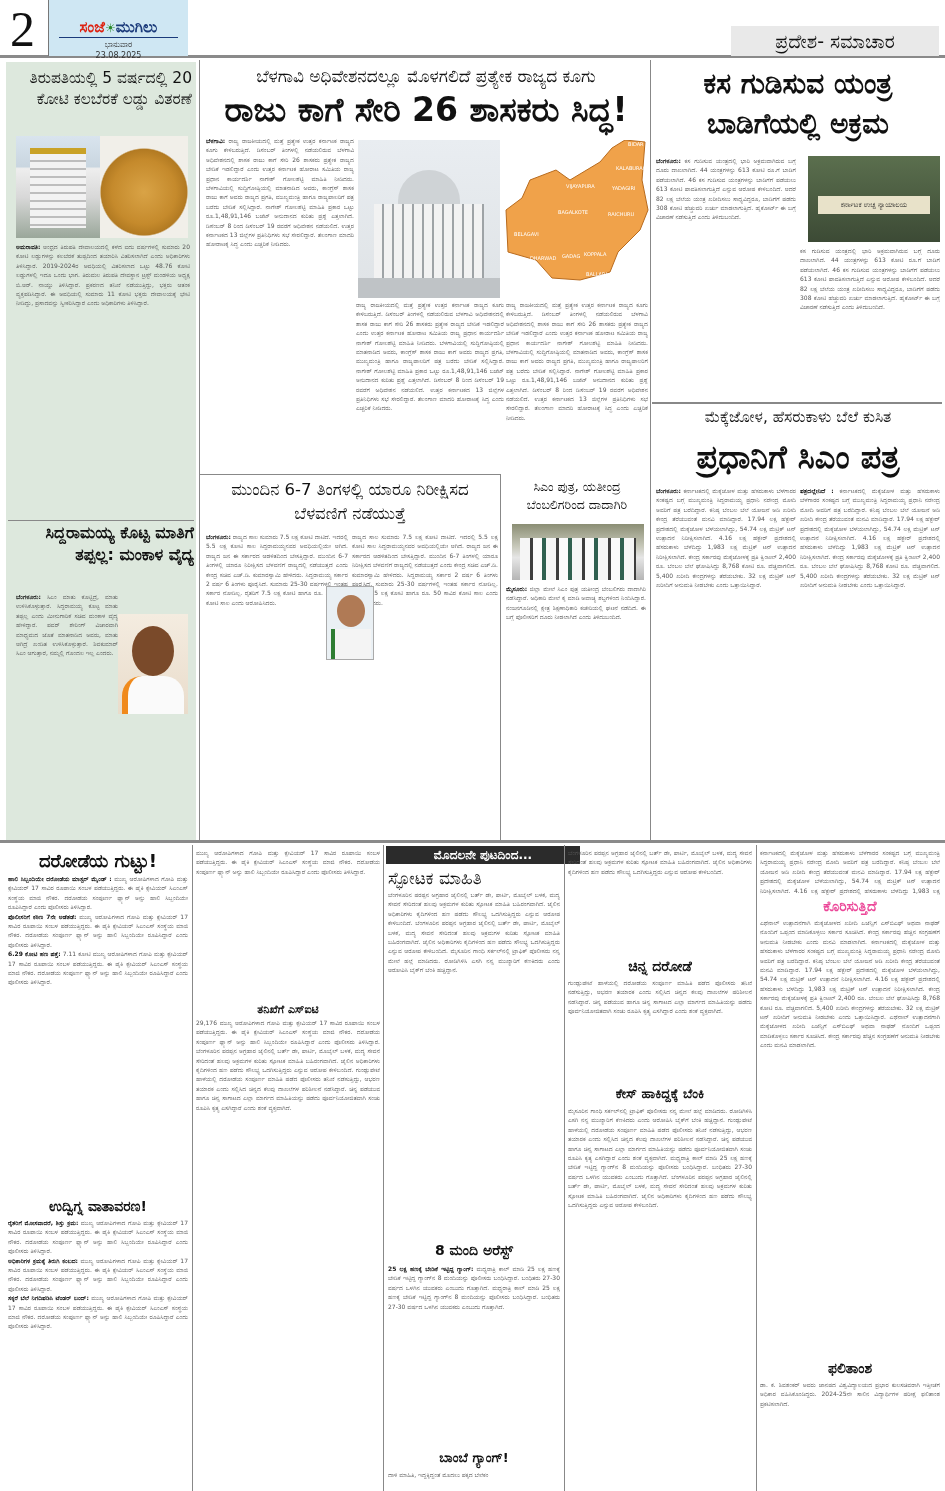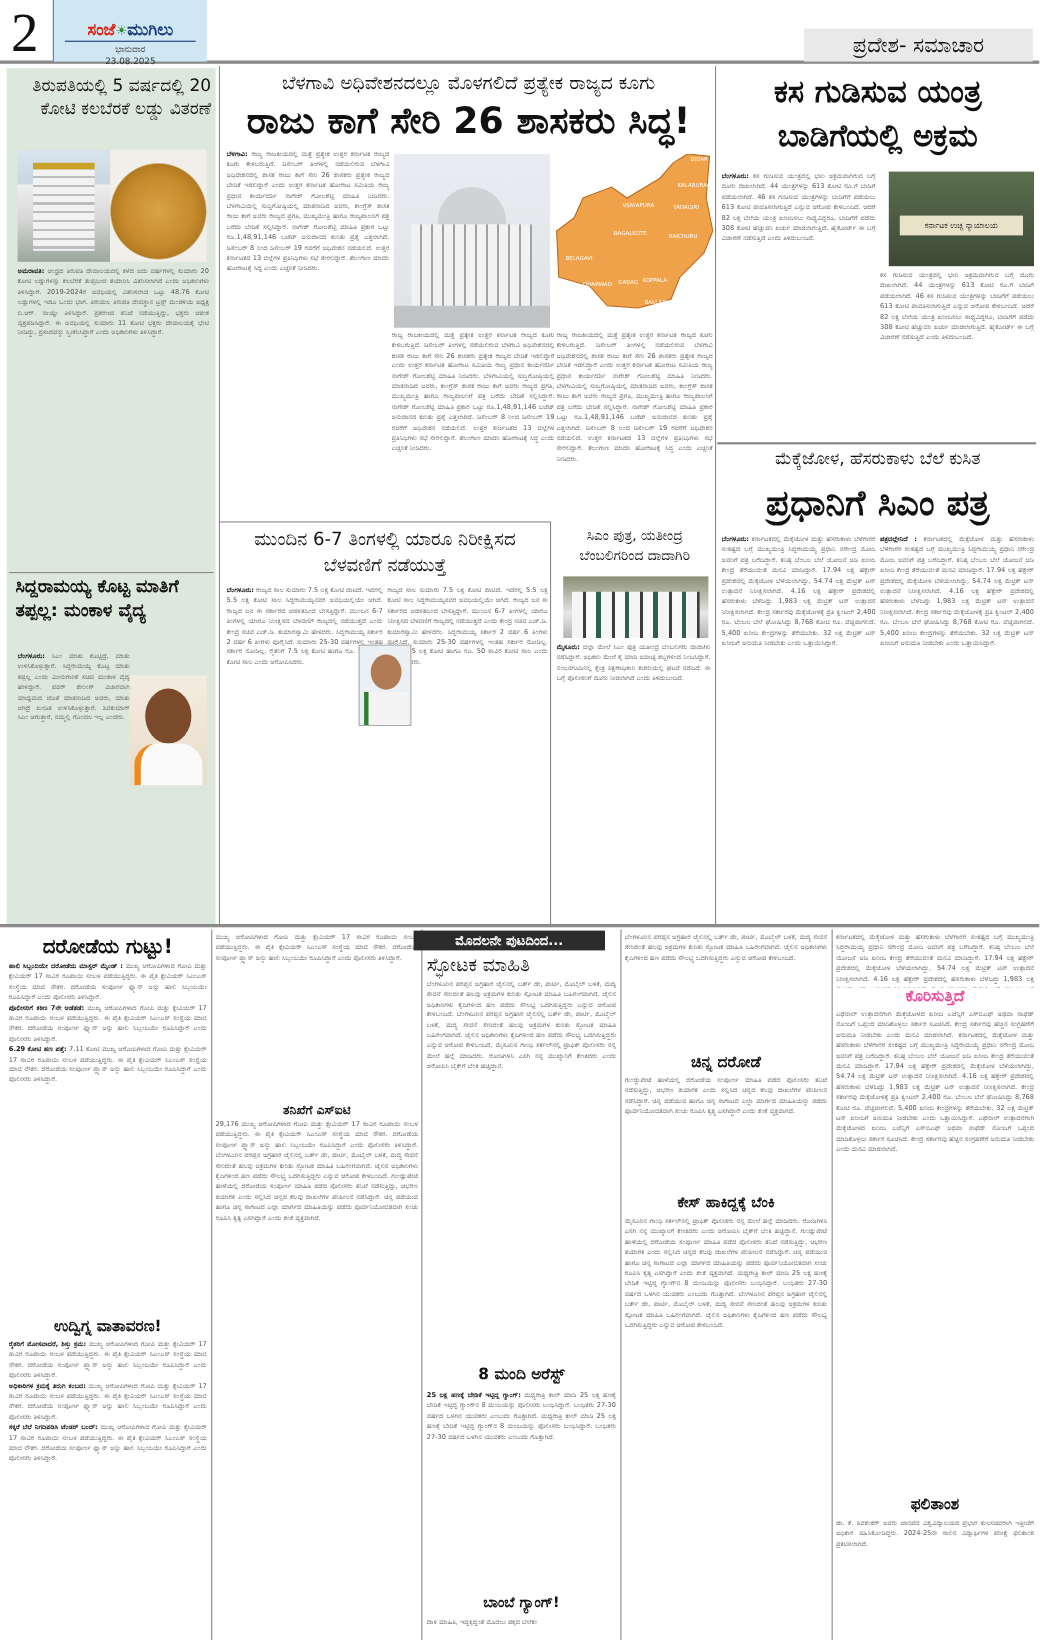--- a/index.html
+++ b/index.html
@@ -10,21 +10,21 @@
 .mast{left:48px;top:0;width:140px;height:56px;background:#cfe7f3;border-left:1px solid #777;text-align:center}
 .mast .logo{font-size:15px;font-weight:bold;margin-top:18px}
 .mast .logo .a{color:#d21}
 .mast .logo .b{color:#1a3a7a}
 .mast .day,.mast .date{font-size:8px;color:#333;line-height:11px}
 .section{right:6px;top:26px;width:208px;height:30px;background:#e9e9e9;font-size:19px;text-align:center;line-height:30px;color:#111}
 .textblock{font-size:6px;line-height:9.4px;color:#555;text-align:justify;overflow:hidden}
 .textblock .lead{font-weight:bold;color:#111}
 .col-left{left:6px;top:62px;width:190px;height:778px;background:#dde8dd}
 .h-left1{left:14px;top:68px;width:178px;font-size:15.5px;line-height:21px;text-align:right;color:#111}
-.h-left2{left:14px;top:522px;width:180px;font-size:16px;line-height:22px;text-align:left;color:#111;font-weight:bold}
+.h-left2{left:14px;top:522px;width:180px;font-size:16px;line-height:22px;text-align:right;color:#111;font-weight:bold}
 .divv{background:#888}
 .h-kicker{font-size:17px;color:#111;text-align:center}
 .h-big{font-weight:bold;color:#111;text-align:center;letter-spacing:0}
 .photo{overflow:hidden}
 .hline{height:1px;background:#888}
 .banner{background:#2b2b2b;color:#fff;font-size:12px;text-align:center;font-weight:bold}
 </style>
 </head>
 <body>
 
@@ -169,21 +169,21 @@
 <div class="abs" style="left:196px;top:1003px;width:184px;font-size:11px;text-align:center;font-weight:bold;color:#111">ತನಿಖೆಗೆ ಎಸ್‌ಐಟಿ</div>
 <div class="abs textblock" style="left:196px;top:1018px;width:184px;height:470px">
   <span>29,176</span>
   <span>ಮುಖ್ಯ ಆರೋಪಿಗಳಾದ ಗೋಪಿ ಮತ್ತು ಕ್ಸೇವಿಯರ್ 17 ಸಾವಿರ ರೂಪಾಯಿ ಸಂಬಳ ಪಡೆಯುತ್ತಿದ್ದರು. ಈ ಪೈಕಿ ಕ್ಸೇವಿಯರ್ ಸಿಎಂಎಸ್ ಸಂಸ್ಥೆಯ ಮಾಜಿ ನೌಕರ. ದರೋಡೆಯ ಸಂಪೂರ್ಣ ಪ್ಲ್ಯಾನ್ ಅನ್ನು ಹಾಲಿ ಸಿಬ್ಬಂದಿಯೇ ರೂಪಿಸಿದ್ದಾರೆ ಎಂದು ಪೊಲೀಸರು ತಿಳಿಸಿದ್ದಾರೆ.</span>
   <span>ಬೆಂಗಳೂರಿನ ಪರಪ್ಪನ ಅಗ್ರಹಾರ ಜೈಲಿನಲ್ಲಿ ಬರ್ತ್ ಡೇ, ಪಾರ್ಟಿ, ಮೊಬೈಲ್ ಬಳಕೆ, ಮದ್ಯ ಸೇವನೆ ಸೇರಿದಂತೆ ಹಲವು ಅಕ್ರಮಗಳ ಕುರಿತು ಸ್ಫೋಟಕ ಮಾಹಿತಿ ಬಹಿರಂಗವಾಗಿದೆ. ಜೈಲಿನ ಅಧಿಕಾರಿಗಳು ಕೈದಿಗಳಿಂದ ಹಣ ಪಡೆದು ಸೌಲಭ್ಯ ಒದಗಿಸುತ್ತಿದ್ದರು ಎನ್ನುವ ಆರೋಪ ಕೇಳಿಬಂದಿದೆ.</span>
   <span>ಗುಂಡ್ಲುಪೇಟೆ ಹಾಳೆಯಲ್ಲಿ ದರೋಡೆಯ ಸಂಪೂರ್ಣ ಮಾಹಿತಿ ಪಡೆದ ಪೊಲೀಸರು ತನಿಖೆ ನಡೆಸುತ್ತಿದ್ದು, ಆಭರಣ ತಯಾರಕ ಎಂದು ಸಲ್ಲಿಸಿದ ಚಿನ್ನದ ಕೆಲವು ದಾಖಲೆಗಳ ಪರಿಶೀಲನೆ ನಡೆಸಿದ್ದಾರೆ. ಚಿನ್ನ ಪಡೆಯುವ ಹಾಗೂ ಚಿನ್ನ ಸಾಗಾಟದ ಎಲ್ಲಾ ಮಾರ್ಗದ ಮಾಹಿತಿಯನ್ನು ಪಡೆದು ಪೂರ್ವನಿಯೋಜಿತವಾಗಿ ಸಂಚು ರೂಪಿಸಿ ಕೃತ್ಯ ಎಸಗಿದ್ದಾರೆ ಎಂದು ಶಂಕೆ ವ್ಯಕ್ತವಾಗಿದೆ.</span>
 </div>
 
 <div class="abs divv" style="left:383px;top:845px;width:1px;height:646px"></div>
 
-<div class="abs banner" style="left:376px;top:846px;width:174px;height:18px;line-height:18px">ಮೊದಲನೇ ಪುಟದಿಂದ...</div>
+<div class="abs banner" style="left:386px;top:846px;width:194px;height:18px;line-height:18px">ಮೊದಲನೇ ಪುಟದಿಂದ...</div>
 <div class="abs" style="left:388px;top:868px;width:172px;font-size:17px;color:#111;font-weight:normal">ಸ್ಫೋಟಕ ಮಾಹಿತಿ</div>
 <div class="abs textblock" style="left:388px;top:890px;width:172px;height:346px">
   <span>ಬೆಂಗಳೂರಿನ ಪರಪ್ಪನ ಅಗ್ರಹಾರ ಜೈಲಿನಲ್ಲಿ ಬರ್ತ್ ಡೇ, ಪಾರ್ಟಿ, ಮೊಬೈಲ್ ಬಳಕೆ, ಮದ್ಯ ಸೇವನೆ ಸೇರಿದಂತೆ ಹಲವು ಅಕ್ರಮಗಳ ಕುರಿತು ಸ್ಫೋಟಕ ಮಾಹಿತಿ ಬಹಿರಂಗವಾಗಿದೆ. ಜೈಲಿನ ಅಧಿಕಾರಿಗಳು ಕೈದಿಗಳಿಂದ ಹಣ ಪಡೆದು ಸೌಲಭ್ಯ ಒದಗಿಸುತ್ತಿದ್ದರು ಎನ್ನುವ ಆರೋಪ ಕೇಳಿಬಂದಿದೆ.</span>
   <span>ಬೆಂಗಳೂರಿನ ಪರಪ್ಪನ ಅಗ್ರಹಾರ ಜೈಲಿನಲ್ಲಿ ಬರ್ತ್ ಡೇ, ಪಾರ್ಟಿ, ಮೊಬೈಲ್ ಬಳಕೆ, ಮದ್ಯ ಸೇವನೆ ಸೇರಿದಂತೆ ಹಲವು ಅಕ್ರಮಗಳ ಕುರಿತು ಸ್ಫೋಟಕ ಮಾಹಿತಿ ಬಹಿರಂಗವಾಗಿದೆ. ಜೈಲಿನ ಅಧಿಕಾರಿಗಳು ಕೈದಿಗಳಿಂದ ಹಣ ಪಡೆದು ಸೌಲಭ್ಯ ಒದಗಿಸುತ್ತಿದ್ದರು ಎನ್ನುವ ಆರೋಪ ಕೇಳಿಬಂದಿದೆ.</span>
   <span>ಮೈಸೂರಿನ ಗಾಂಧಿ ಸರ್ಕಲ್‌ನಲ್ಲಿ ಟ್ರಾಫಿಕ್ ಪೊಲೀಸರು ನನ್ನ ಮೇಲೆ ಹಲ್ಲೆ ಮಾಡಿದರು. ರೋಡಿಗಿಳಿಸಿ ಎಸಗಿ ನನ್ನ ಮುಖ್ಯಾರಿಗೆ ಕೆಣಕಿದರು ಎಂದು ಆರೋಪಿಸಿ ಬೈಕ್‌ಗೆ ಬೆಂಕಿ ಹಚ್ಚಿದ್ದಾನೆ.</span>
 </div>
 <div class="abs" style="left:388px;top:1242px;width:172px;font-size:14px;text-align:center;font-weight:bold;color:#111">8 ಮಂದಿ ಅರೆಸ್ಟ್</div>
 <div class="abs textblock" style="left:388px;top:1264px;width:172px;height:184px">
   <span class="lead">25 ಲಕ್ಷ ಹಣಕ್ಕೆ ಬೇಡಿಕೆ ಇಟ್ಟಿದ್ದ ಗ್ಯಾಂಗ್:</span>
   <span>ಮಧ್ಯರಾತ್ರಿ ಕಾಲ್ ಮಾಡಿ 25 ಲಕ್ಷ ಹಣಕ್ಕೆ ಬೇಡಿಕೆ ಇಟ್ಟಿದ್ದ ಗ್ಯಾಂಗ್‌ನ 8 ಮಂದಿಯನ್ನು ಪೊಲೀಸರು ಬಂಧಿಸಿದ್ದಾರೆ. ಬಂಧಿತರು 27-30 ವರ್ಷದ ಒಳಗಿನ ಯುವಕರು ಎಂಬುದು ಗೊತ್ತಾಗಿದೆ.</span>

